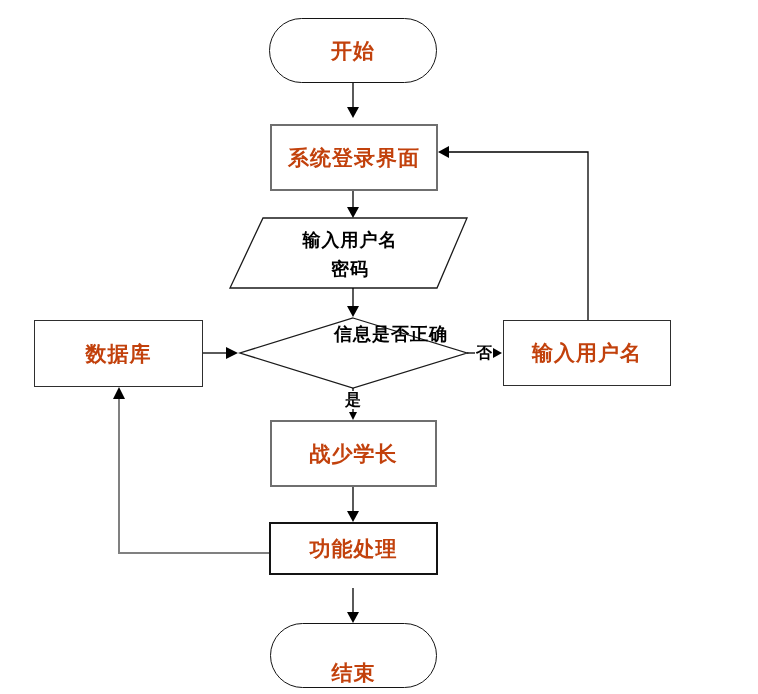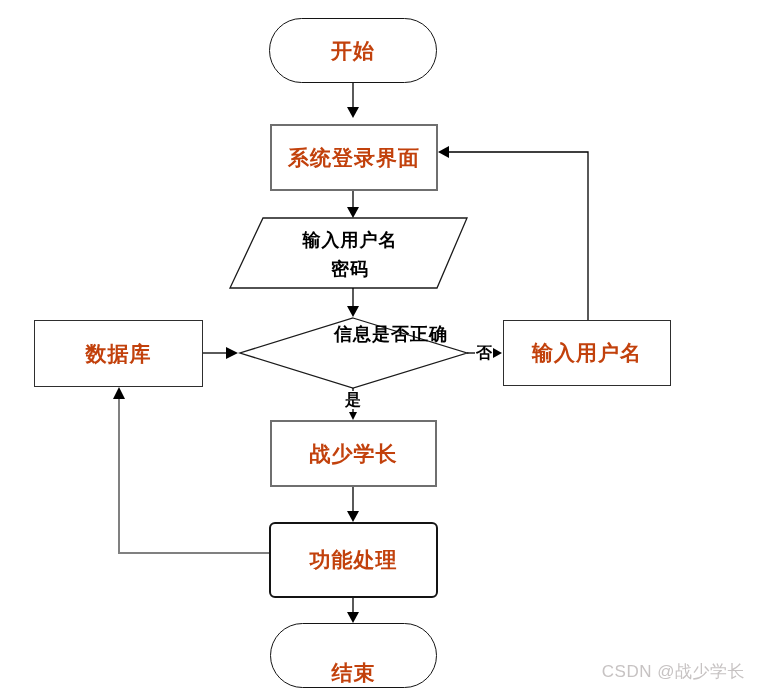--- a/index.html
+++ b/index.html
@@ -136,23 +136,22 @@
     <span>输入用户名</span>
   </div>
 
   <div class="branch-label" style="left:475px; top:344px;">否</div>
   <div class="branch-label" style="left:344px; top:391px;">是</div>
 
   <div class="node process-gray" style="left:270px; top:420px; width:167px; height:67px;">
     <span>战少学长</span>
   </div>
 
-  <div class="node process-black" style="left:269px; top:522px; width:169px; height:76px;border-radius:6px;">
+  <div class="node process-black" style="left:269px; top:522px; width:169px; height:53px;">
     <span>功能处理</span>
   </div>
 
   <div class="node terminator" style="left:270px; top:623px; width:167px; height:65px;align-items:flex-end;">
     <span>结束</span>
   </div>
 
-  <div class="watermark" style="color: rgb(199, 195, 195);">CSDN @战少学长</div>
 
 </div>
 
 </body></html>

